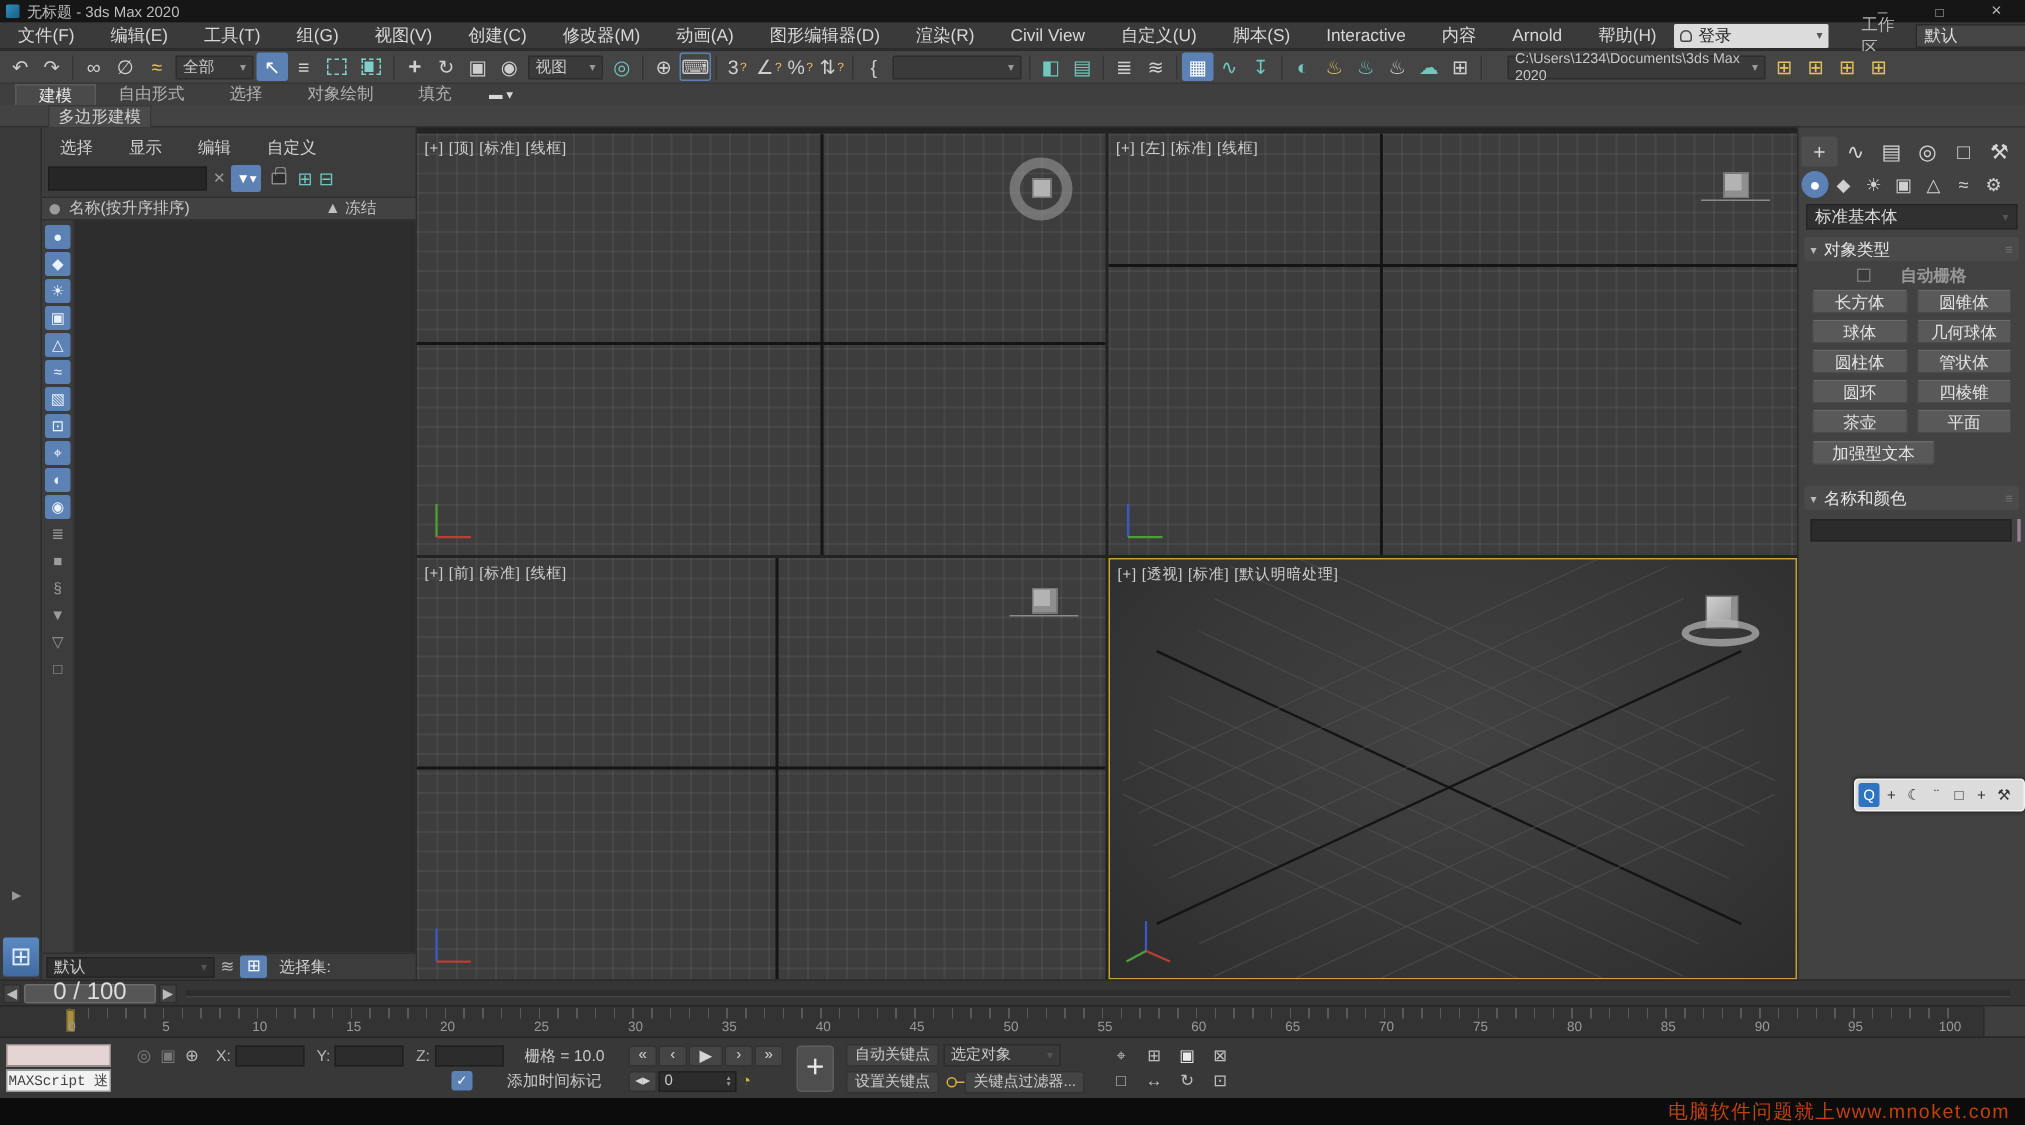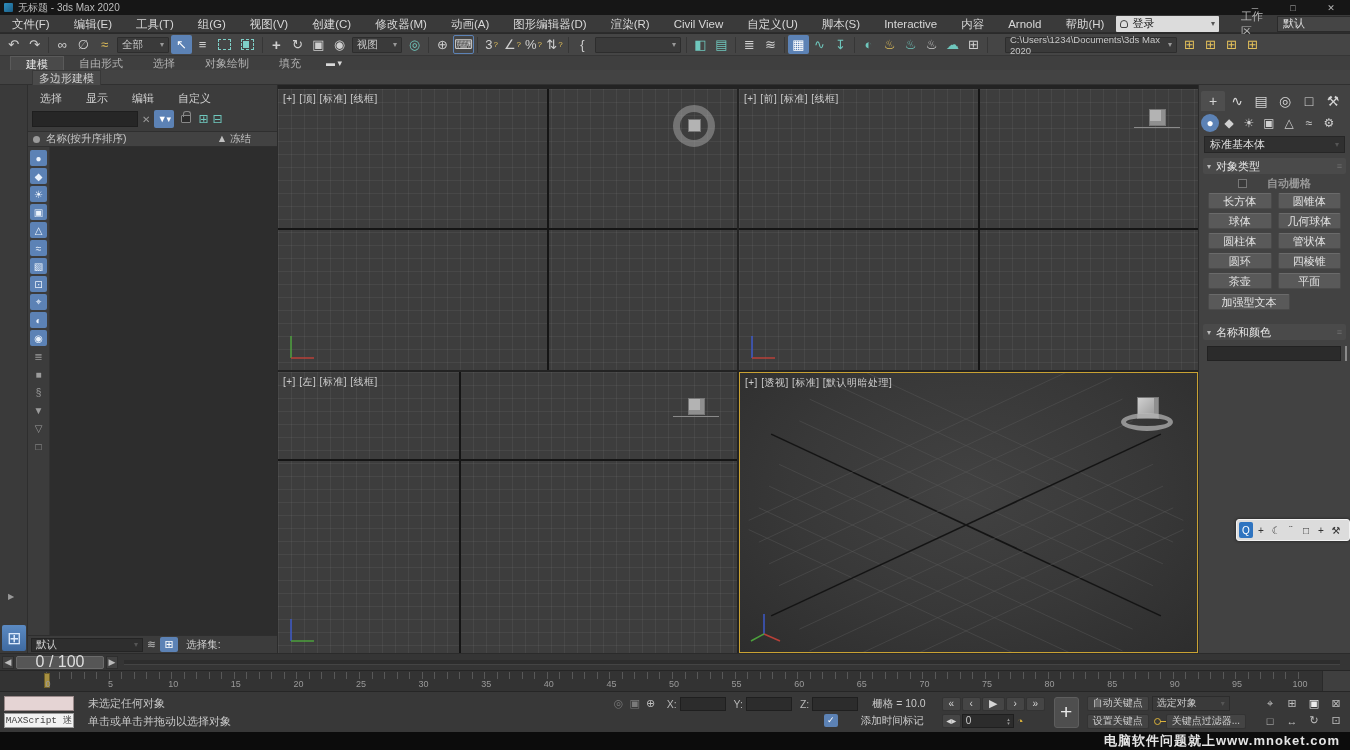--- a/index.html
+++ b/index.html
@@ -187,21 +187,21 @@
     display:flex; align-items:center; }
   .key-icon { width:7px; height:7px; border:1.5px solid #d9b13b; border-radius:50%; position:relative; margin:0 2px; }
   .key-icon::after { content:""; position:absolute; left:5px; top:2px; width:6px; height:1.5px; background:#d9b13b; }
   #navcol { display:grid; grid-template-columns:repeat(4,20px); grid-auto-rows:15px; gap:2px; margin-left:14px; }
   .nbtn { display:flex; align-items:center; justify-content:center; color:#bfbfbf; font-size:11px; }
   .nbtn.bright { color:#ececec; }
 
   
   #bottomstrip { position:absolute; left:0; top:732px; width:1350px; height:18px; background:#0c0c0c;
     display:flex; align-items:center; justify-content:flex-end; padding-right:10px; }
-  #watermark { font-size:13px; font-weight:bold; color:#e5e5e5; letter-spacing:1px; }
+  #watermark { font-size:13px; font-weight:normal; color:#c2410c; letter-spacing:1px; }
 </style>
 </head>
 <body>
 
 <div id="titlebar">
   <div id="app-icon"></div>
   <span>无标题 - 3ds Max 2020</span>
   <div id="win-controls">
       <span class="winbtn">─</span>
       <span class="winbtn">□</span>
@@ -388,40 +388,40 @@
       <div class="vp-label">[+] [顶] [标准] [线框]</div>
       <div class="axis-v" style="left:58.5%"></div>
       <div class="axis-h" style="top:49.5%"></div>
       <div class="vring" style="right:22px;top:16px;width:42px;height:42px;border:7px solid rgba(160,160,160,.55)"></div>
       <div class="vcube" style="right:36px;top:30px;width:13px;height:13px;box-shadow:none"></div>
       <svg class="tripod" width="34" height="34">
         <line x1="5" y1="28" x2="5" y2="6" stroke="#4ca03c" stroke-width="1.5"></line>
         <line x1="5" y1="28" x2="28" y2="28" stroke="#b84038" stroke-width="1.5"></line>
       </svg>
     </div>
+    <div class="vp" id="vp-left">
+      <div class="vp-label">[+] [左] [标准] [线框]</div>
+      <div class="axis-v" style="left:39.5%"></div>
+      <div class="axis-h" style="top:31%"></div>
+      <div class="vcube" style="right:32px;top:26px;width:17px;height:17px"></div>
+      <div class="vline" style="right:18px;top:44px;width:46px"></div>
+      <svg class="tripod" width="34" height="34">
+        <line x1="5" y1="28" x2="5" y2="6" stroke="#3c58c8" stroke-width="1.5"></line>
+        <line x1="5" y1="28" x2="28" y2="28" stroke="#4ca03c" stroke-width="1.5"></line>
+      </svg>
+    </div>
     <div class="vp" id="vp-front">
       <div class="vp-label">[+] [前] [标准] [线框]</div>
       <div class="axis-v" style="left:52%"></div>
       <div class="axis-h" style="top:49.5%"></div>
       <div class="vcube" style="right:32px;top:20px;width:17px;height:17px"></div>
       <div class="vline" style="right:18px;top:38px;width:46px"></div>
       <svg class="tripod" width="34" height="34">
         <line x1="5" y1="28" x2="5" y2="6" stroke="#3c58c8" stroke-width="1.5"></line>
         <line x1="5" y1="28" x2="28" y2="28" stroke="#b84038" stroke-width="1.5"></line>
-      </svg>
-    </div>
-    <div class="vp" id="vp-left">
-      <div class="vp-label">[+] [左] [标准] [线框]</div>
-      <div class="axis-v" style="left:39.5%"></div>
-      <div class="axis-h" style="top:31%"></div>
-      <div class="vcube" style="right:32px;top:26px;width:17px;height:17px"></div>
-      <div class="vline" style="right:18px;top:44px;width:46px"></div>
-      <svg class="tripod" width="34" height="34">
-        <line x1="5" y1="28" x2="5" y2="6" stroke="#3c58c8" stroke-width="1.5"></line>
-        <line x1="5" y1="28" x2="28" y2="28" stroke="#4ca03c" stroke-width="1.5"></line>
       </svg>
     </div>
     <div class="vp" id="vp-persp">
       <svg id="pgrid" width="100%" height="100%" style="position:absolute;left:0;top:0">
           <g transform="translate(226,152) rotate(25)">
             <line x1="-195" y1="-96" x2="195" y2="-96" stroke="#575757" stroke-width="0.8" opacity="0.55"></line>
             <line x1="-195" y1="-72" x2="195" y2="-72" stroke="#575757" stroke-width="0.8" opacity="0.55"></line>
             <line x1="-195" y1="-48" x2="195" y2="-48" stroke="#575757" stroke-width="0.8" opacity="0.55"></line>
             <line x1="-195" y1="-24" x2="195" y2="-24" stroke="#575757" stroke-width="0.8" opacity="0.55"></line>
             <line x1="-195" y1="0" x2="195" y2="0" stroke="#575757" stroke-width="0.8" opacity="0.55"></line>
@@ -553,24 +553,20 @@
     <span class="ruler-num" style="left: 1174.8px;">90</span>
     <span class="ruler-num" style="left: 1237px;">95</span>
     <span class="ruler-num" style="left: 1300px;">100</span>
   </div>
 
 <div id="statusbar">
   <div id="listener">
     <div id="listener-pink"></div>
     <div id="listener-white">MAXScript 迷</div>
   </div>
-  <div id="messages">
-    <div>未选定任何对象</div>
-    <div>单击或单击并拖动以选择对象</div>
-  </div>
 
   <div id="midcol">
     <div class="srow">
       <span class="gicon">◎</span>
       <span class="gicon">▣</span>
       <span class="gicon" style="color:#bdbdbd">⊕</span>
       <span class="coordlabel">X:</span>
       <input class="coordfield" value="" style="">
       <span class="coordlabel">Y:</span>
       <input class="coordfield" value="" style="">

